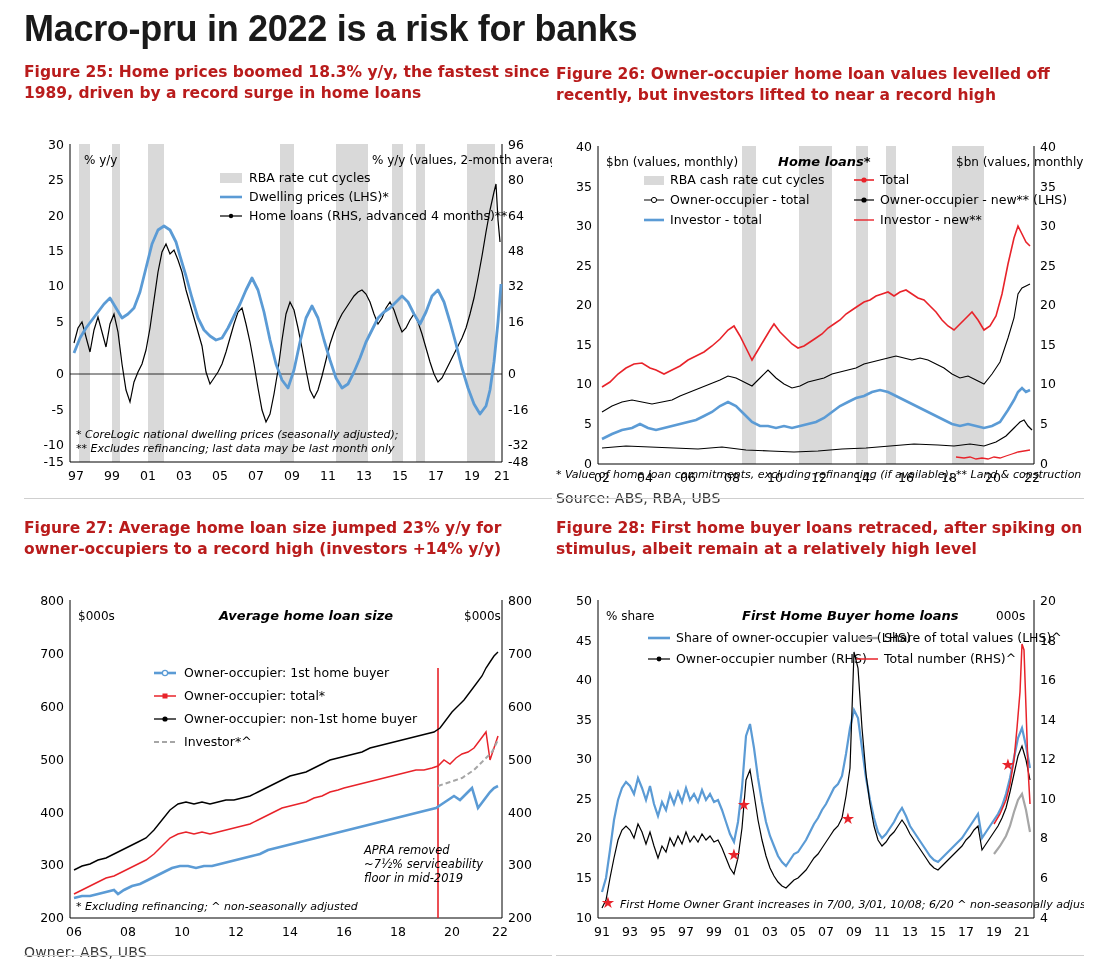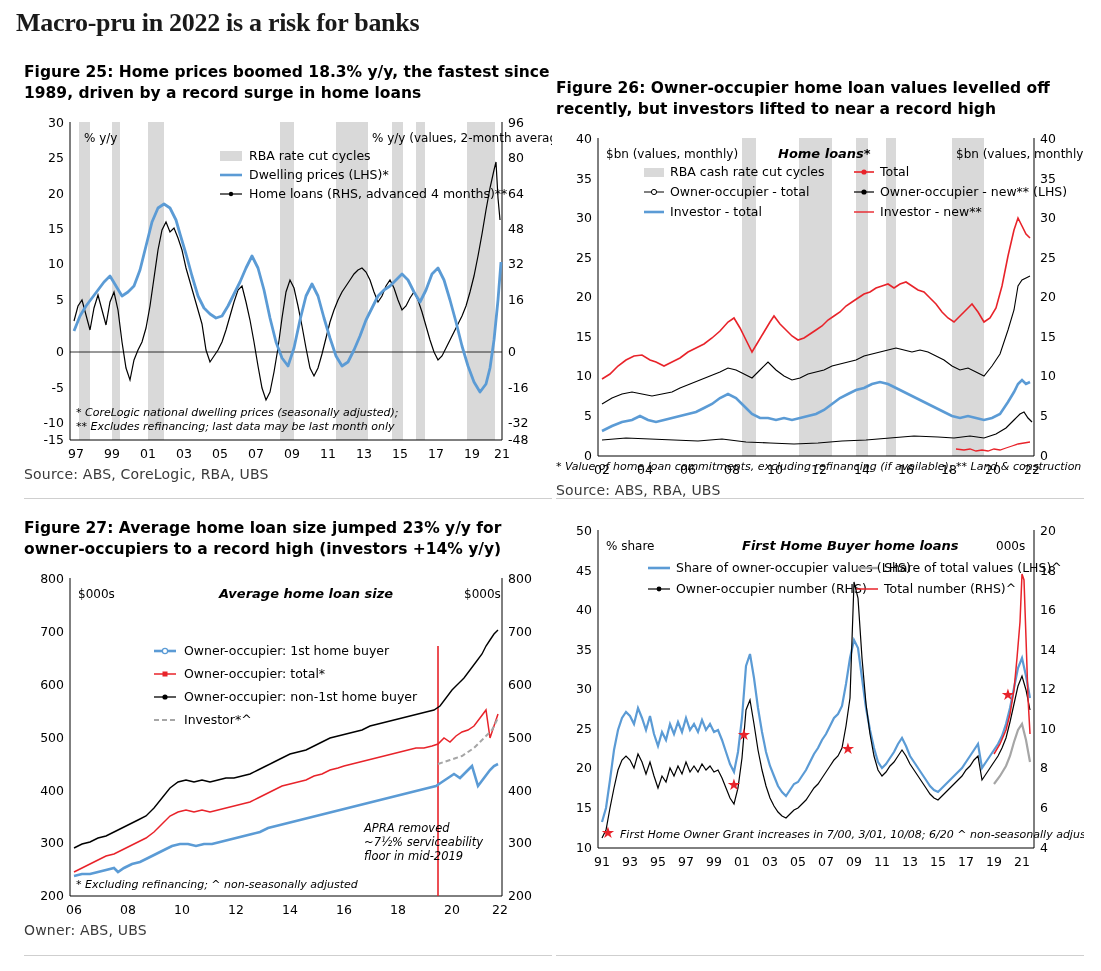--- a/index.html
+++ b/index.html
@@ -5,34 +5,34 @@
   html,body{margin:0;padding:0;}
   body{
     width:1101px;height:971px;
     background:#ffffff;
     font-family:"DejaVu Sans", sans-serif;
     color:#1a1a1a;
     overflow:hidden;
   }
   .page{position:relative;width:1101px;height:971px;}
   .main-title{
-    position:absolute;left:16px;top:8px;
-    font-size:26px;font-weight:bold;letter-spacing:-0.3px;
-    font-family:Liberation Serif, serif;
+    position:absolute;left:24px;top:8px;
+    font-size:36px;font-weight:bold;letter-spacing:-0.3px;
+    font-family:Liberation Sans, sans-serif;
   }
   .panel{position:absolute;width:528px;}
   .p1{left:24px;top:62px;}
-  .p2{left:556px;top:78px;}
+  .p2{left:556px;top:64px;}
   .p3{left:24px;top:518px;}
   .p4{left:556px;top:518px;}
   .fig-title{
     font-size:15.5px;font-weight:bold;line-height:1.35;
-    color:#000000;margin:0 0 6px 0;
+    color:#b91c1c;margin:0 0 6px 0;
   }
-  .chart-box{position:relative;width:528px;height:352px;}
+  .chart-box{position:relative;width:528px;height:352px;margin-top:28px;}
   .p3 .chart-box,.p4 .chart-box{height:352px;text-align:center;}
   .source{
     font-size:14px;color:#3a3a3a;margin-top:4px;
     letter-spacing:0.2px;
   }
   .divider{
     position:absolute;left:24px;width:528px;height:1px;background:#cfcfcf;
   }
   .d1{top:498px;}
   .d2{left:556px;top:498px;}
@@ -132,21 +132,20 @@
         </g>
 
         <polyline fill="none" stroke="#000" stroke-width="1.2" points="50,211 54,196 58,190 62,205 66,220 70,198 74,185 78,200 82,215 86,192 90,182 94,200 98,232 102,258 106,270 110,250 114,240 118,232 122,218 126,196 130,168 134,140 138,120 142,112 146,122 150,118 154,128 158,140 162,158 166,172 170,186 174,200 178,214 182,240 186,252 190,246 194,240 198,232 202,220 206,206 210,192 214,180 218,176 222,192 226,210 230,232 234,256 238,278 242,290 246,282 250,262 254,238 258,208 262,182 266,170 270,178 274,196 278,216 282,238 286,258 290,266 294,258 298,244 302,228 306,212 310,200 314,190 318,182 322,176 326,170 330,164 334,160 338,158 342,162 346,170 350,182 354,192 358,186 362,176 366,170 370,178 374,190 378,200 382,196 386,188 390,182 394,190 398,202 402,216 406,230 410,242 414,250 418,246 422,238 426,230 430,222 434,214 438,206 442,196 446,182 450,166 454,146 458,124 462,100 466,78 470,60 472,52 474,88 476,110"></polyline>
 
         <polyline fill="none" stroke="#5b9bd5" stroke-width="2.8" stroke-linejoin="round" points="50,221 56,206 62,196 68,188 74,180 80,172 86,166 92,176 98,186 104,182 110,176 116,160 122,136 128,112 134,98 140,94 146,98 152,110 156,124 162,144 168,166 174,186 180,198 186,204 192,208 198,206 204,196 210,184 216,172 222,158 228,146 234,158 240,180 246,208 252,232 258,248 264,256 270,238 276,210 282,186 288,174 294,186 300,208 306,228 312,246 318,256 324,252 330,240 336,226 342,210 348,198 354,186 360,180 366,176 372,170 378,164 384,170 390,182 396,192 402,180 408,164 414,158 420,170 426,190 432,212 438,236 444,256 450,272 456,282 462,274 466,258 470,230 474,190 477,152"></polyline>
 
         <text class="footnote" x="52" y="306">* CoreLogic national dwelling prices (seasonally adjusted);</text>
         <text class="footnote" x="52" y="320">** Excludes refinancing; last data may be last month only</text>
       </svg>
     </div>
-    <div class="source">Source: ABS, CoreLogic, RBA, UBS</div>
   </div>
 
   <div class="panel p2">
     <div class="fig-title">Figure 26: Owner-occupier home loan values levelled off recently, but investors lifted to near a record high</div>
     <div class="chart-box">
       <svg width="528" height="352" viewBox="0 0 528 352">
         <g>
           <rect x="186" y="12" width="14" height="318" fill="#d9d9d9"></rect>
           <rect x="243" y="12" width="33" height="318" fill="#d9d9d9"></rect>
           <rect x="300" y="12" width="12" height="318" fill="#d9d9d9"></rect>
@@ -303,20 +302,21 @@
         <text class="note-it" x="340" y="280">~7½% serviceability</text>
         <text class="note-it" x="340" y="294">floor in mid-2019</text>
 
         <text class="footnote" x="52" y="322">* Excluding refinancing; ^ non-seasonally adjusted</text>
       </svg>
     </div>
     <div class="source">Owner:  ABS, UBS</div>
   </div>
 
   <div class="panel p4">
+    <div class="fig-title">Figure 28: First home buyer loans retraced, after spiking on stimulus, albeit remain at a relatively high level</div>
     <div class="chart-box">
       <svg width="528" height="352" viewBox="0 0 528 352">
         <line class="axis-line" x1="42" y1="12" x2="42" y2="330"></line>
         <line class="axis-line" x1="478" y1="12" x2="478" y2="330"></line>
         <line class="axis-line" x1="42" y1="330" x2="478" y2="330"></line>
 
         <g>
           <text class="tick-text" x="36" y="17" text-anchor="end">50</text>
           <text class="tick-text" x="36" y="57" text-anchor="end">45</text>
           <text class="tick-text" x="36" y="96" text-anchor="end">40</text>

